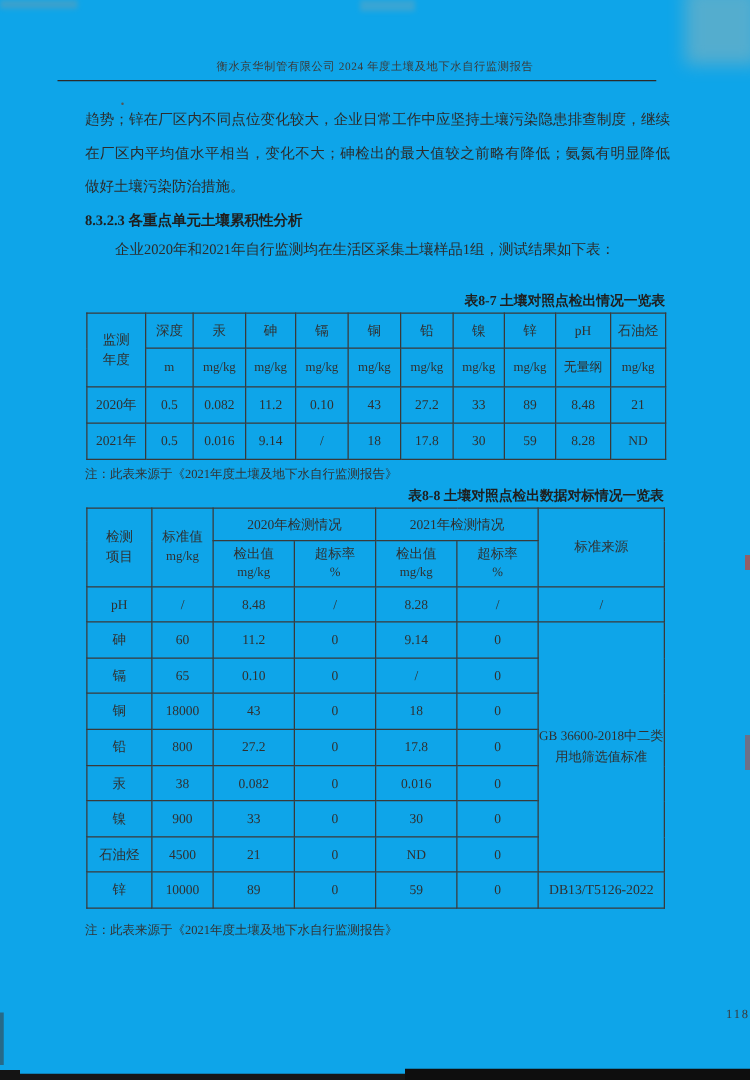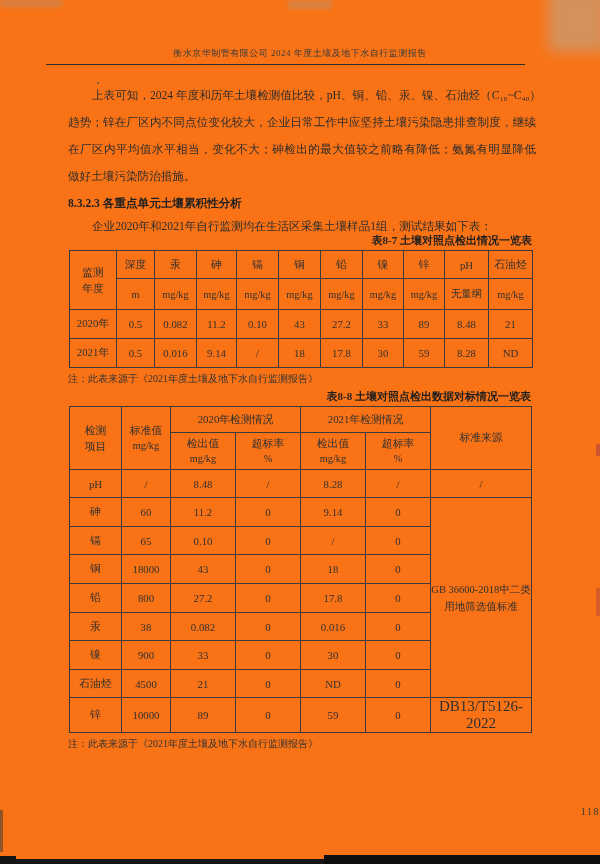--- a/index.html
+++ b/index.html
@@ -1,19 +1,19 @@
 <!DOCTYPE html>
 <html><head>
 <meta charset="utf-8">
 <style>
   html,body{margin:0;padding:0;}
   .page{
     position:relative;
     width:600px;height:864px;
-    background:#f97316;
+    background:#0ea5e9;
     overflow:hidden;
     font-family:"Liberation Serif","DejaVu Serif",serif;
     color:#2c2c2c;
   }
   
   .smudge{position:absolute;pointer-events:none;}
   .smudge-tl{left:0;top:0;width:62px;height:7px;background:#8f9b99;opacity:.35;filter:blur(2px);}
   .smudge-tm{left:288px;top:0;width:44px;height:9px;background:#9aa6a4;opacity:.30;filter:blur(2px);}
   .smudge-tr{right:-8px;top:-10px;width:60px;height:62px;background:#a9b7af;opacity:.45;filter:blur(7px);}
   .ink-dot{position:absolute;left:97px;top:82px;width:2px;height:2px;background:#555;border-radius:50%;}
@@ -40,21 +40,21 @@
   .t88-title{top:389px;left:69px;width:462px;}
   table.scan{position:absolute;border-collapse:collapse;table-layout:fixed;
     font-size:10.8px;color:#303030;border:1.5px solid #353535;}
   table.scan td{border:1px solid #3a3a3a;text-align:center;vertical-align:middle;
     padding:0;overflow:hidden;}
   .t87{top:250px;left:69px;width:463px;}
   .t88{top:406px;left:69px;width:462px;}
   .l2cell div{line-height:16px;}
   .unit{font-size:10.3px;}
   .source-cell{font-size:10.5px;text-align:left;padding-left:3px;padding-right:2px;line-height:17px;}
-  .source-one{font-size:15px;}
+  .source-one{font-size:11px;}
   
   .tbl-note{position:absolute;left:68px;font-size:10px;color:#333;}
   .note-1{top:372px;}
   .note-2{top:737px;}
   .page-number{position:absolute;top:806px;left:0;width:100%;text-align:right;
     font-size:10px;letter-spacing:1.5px;color:#3a3a3a;}
 </style>
 </head>
 <body>
 
@@ -68,21 +68,20 @@
   <div class="red-dash-2"></div>
   <div class="scan-left-sliver"></div>
   <div class="scan-bottom"></div>
   <div class="scan-bottom-right"></div>
   <div class="scan-bottom-left"></div>
 
   <div class="doc-header">衡水京华制管有限公司 2024 年度土壤及地下水自行监测报告</div>
   <div class="doc-header-rule"></div>
 
   <div class="body-text">
-    <div class="para-line first">上表可知，2024 年度和历年土壤检测值比较，pH、铜、铅、汞、镍、石油烃（C₁₀~C₄₀）</div>
     <div class="para-line">趋势；锌在厂区内不同点位变化较大，企业日常工作中应坚持土壤污染隐患排查制度，继续</div>
     <div class="para-line">在厂区内平均值水平相当，变化不大；砷检出的最大值较之前略有降低；氨氮有明显降低</div>
     <div class="para-line last">做好土壤污染防治措施。</div>
     <div class="sec-heading">8.3.2.3 各重点单元土壤累积性分析</div>
     <div class="sec-intro">企业2020年和2021年自行监测均在生活区采集土壤样品1组，测试结果如下表：</div>
   </div>
 
   <div class="tbl-title t87-title">表8-7 土壤对照点检出情况一览表</div>
   <table class="scan t87">
     <colgroup>

